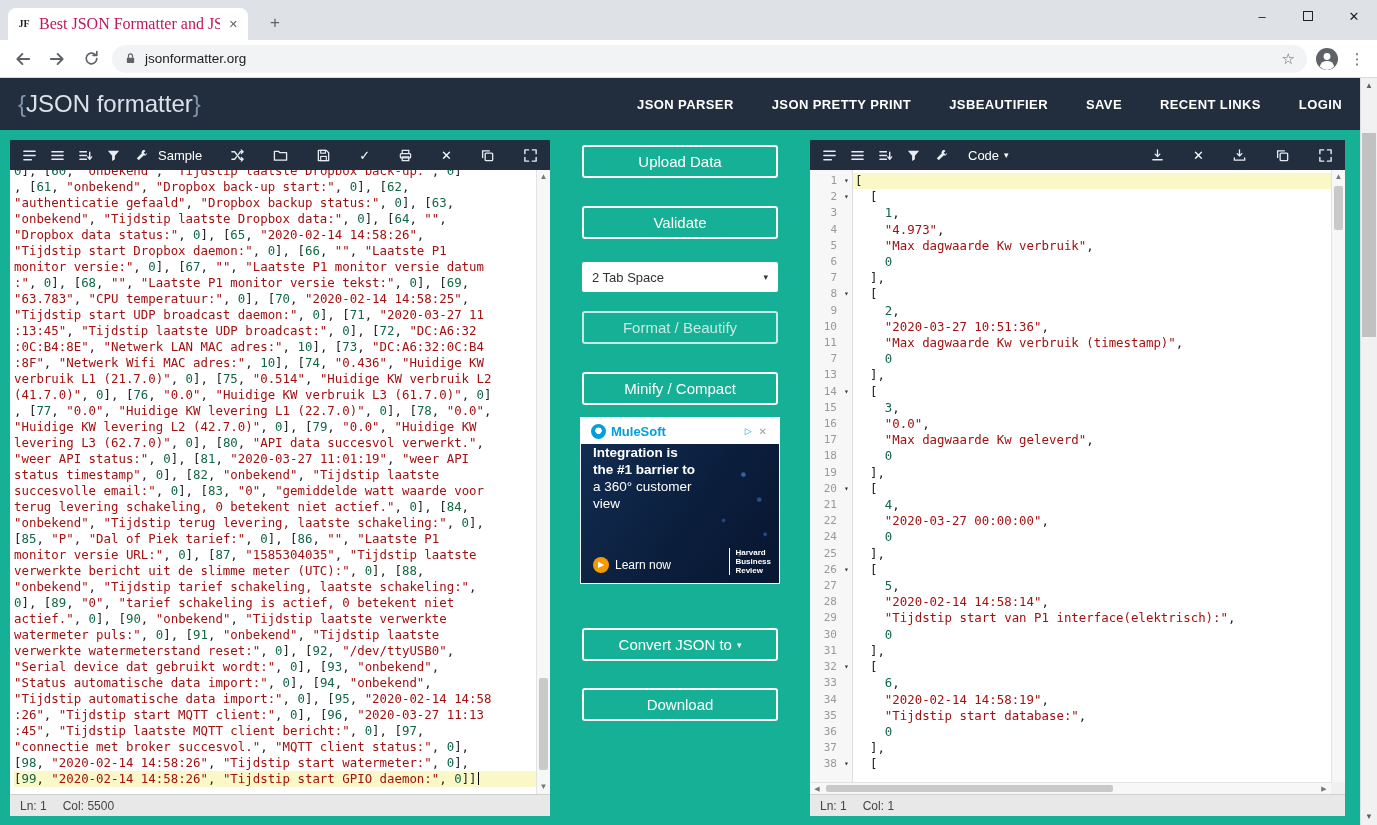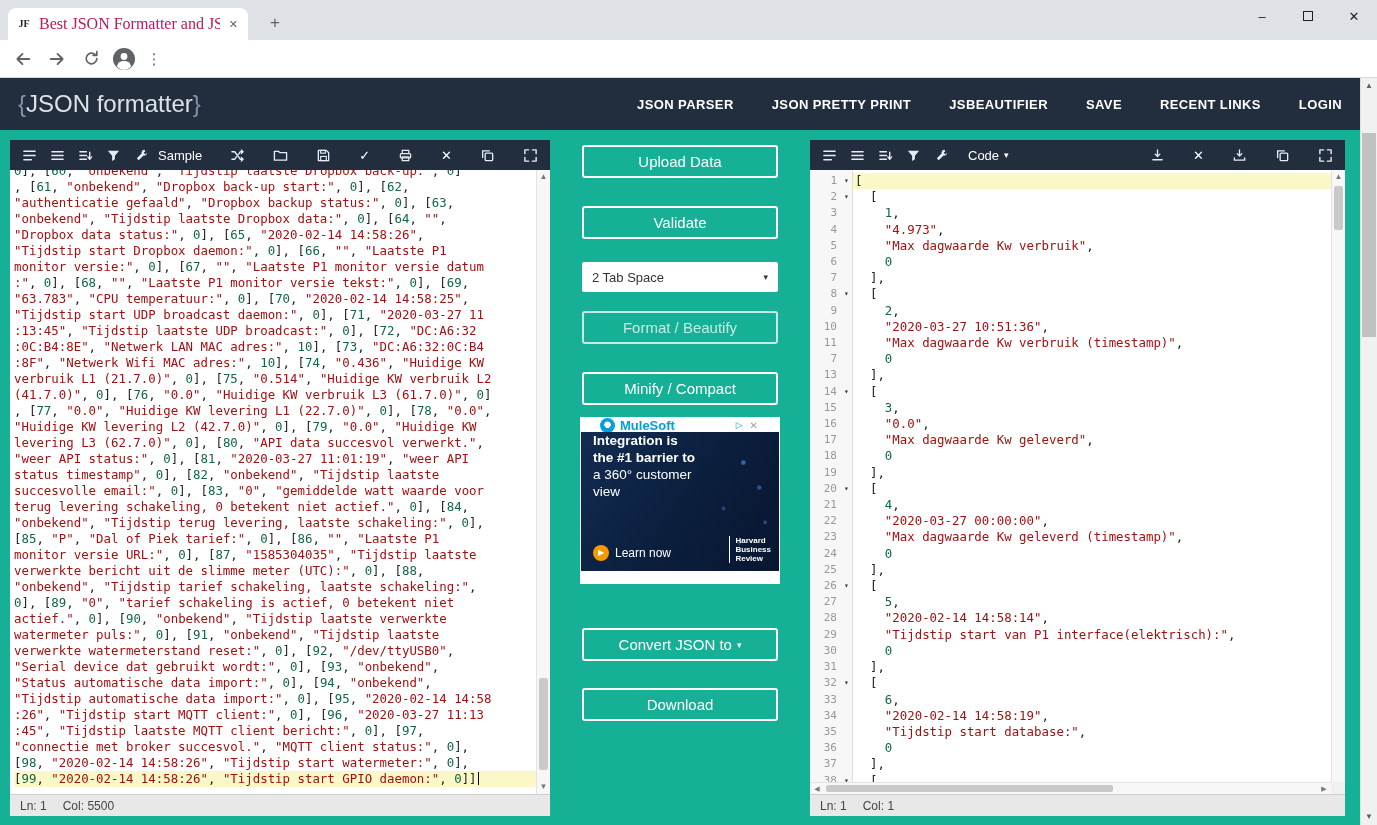--- a/index.html
+++ b/index.html
@@ -80,21 +80,21 @@
   
   .middle { position:absolute; left:550px; top:0; width:260px; height:695px; }
   .btn-ghost { position:absolute; left:32px; width:196px; height:33px; border:2px solid #fff; border-radius:3px; color:#fff; font-size:15px; display:flex; align-items:center; justify-content:center; gap:5px; cursor:pointer; background:transparent; }
   .btn-upload { top:15px; } .btn-validate { top:76px; } .btn-format { top:181px; opacity:.75; }
   .btn-minify { top:242px; } .btn-convert { top:498px; } .btn-download { top:558px; }
   .select { position:absolute; left:32px; top:132px; width:196px; height:30px; background:#fff; border-radius:2px; color:#333; font-size:13px; display:flex; align-items:center; justify-content:space-between; padding:0 10px; cursor:pointer; }
   .select .caret { color:#333; }
 
   
   .ad { position:absolute; left:30px; top:287px; width:200px; height:167px; border:1px solid #fff; background:#fff; }
-  .ad-top { height:14px; background:#fff; display:flex; align-items:center; padding:0 19px; gap:5px; }
+  .ad-top { height:26px; background:#fff; display:flex; align-items:center; padding:0 10px; gap:5px; }
   .ms-ball { width:15px; height:15px; border-radius:50%; background:radial-gradient(circle at 50% 45%, #fff 0 3px, #00a0df 3.5px); flex:0 0 auto; }
   .ms-name { color:#00a0df; font-size:13px; font-weight:bold; flex:1; }
   .ad-choices { color:#00aecd; font-size:9px; cursor:pointer; }
   .ad-close { color:#9aa0a6; font-size:10px; cursor:pointer; padding:0 2px; }
   .ad-body { position:relative; height:139px; color:#fff; padding:0 0 0 12px;
     background:
       radial-gradient(circle at 82% 22%, rgba(90,160,255,.55) 1.5px, transparent 3px),
       radial-gradient(circle at 90% 40%, rgba(90,160,255,.4) 1.5px, transparent 3px),
       radial-gradient(circle at 72% 55%, rgba(90,160,255,.35) 1px, transparent 2.5px),
       radial-gradient(circle at 93% 65%, rgba(90,160,255,.4) 1px, transparent 2.5px),
@@ -145,20 +145,30 @@
       <svg width="18" height="18" viewBox="0 0 16 16">
           <path d="M2.5 8H13M8.5 3.5 13 8l-4.5 4.5" stroke="currentColor" stroke-width="1.7" fill="none" stroke-linecap="round" stroke-linejoin="round"></path>
         </svg>
     </span>
     <span class="nav-icon">
       <svg width="17" height="17" viewBox="0 0 16 16">
           <path d="M13 8a5 5 0 1 1-1.5-3.6" stroke="currentColor" stroke-width="1.6" fill="none" stroke-linecap="round"></path>
           <path d="M13 1.5V5h-3.5" stroke="currentColor" stroke-width="1.6" fill="none" stroke-linecap="round" stroke-linejoin="round"></path>
         </svg>
     </span>
+    <div class="omnibox">
+      <span>
+        <svg width="13" height="13" viewBox="0 0 16 16">
+            <rect x="3.5" y="7" width="9" height="6.5" rx="1" fill="#5f6368"></rect>
+            <path d="M5.5 7V4.8a2.5 2.5 0 0 1 5 0V7" stroke="#5f6368" stroke-width="1.5" fill="none"></path>
+          </svg>
+      </span>
+      <span class="url-text">jsonformatter.org</span>
+      <span class="star">☆</span>
+    </div>
     <span class="avatar">
       <svg width="24" height="24" viewBox="0 0 24 24">
           <circle cx="12" cy="12" r="11" fill="#5f6368"></circle>
           <circle cx="12" cy="9.5" r="3.4" fill="#fff"></circle>
           <path d="M4.8 19.5a7.5 7.5 0 0 1 14.4 0A11 11 0 0 1 12 23a11 11 0 0 1-7.2-3.5z" fill="#fff"></path>
         </svg>
     </span>
     <span class="dots">⋮</span>
   </div>
 
@@ -510,25 +520,20 @@
               <div class="gut">21</div>
               <div class="fold"></div>
               <div class="txt">    <span class="tok-num">4</span>,</div>
             </div>
             <div class="cm-line">
               <div class="gut">22</div>
               <div class="fold"></div>
               <div class="txt">    <span class="tok-str">"2020-03-27 00:00:00"</span>,</div>
             </div>
             <div class="cm-line">
-              <div class="gut">23</div>
-              <div class="fold"></div>
-              <div class="txt">    <span class="tok-str">"Max dagwaarde Kw geleverd (timestamp)"</span>,</div>
-            </div>
-            <div class="cm-line">
               <div class="gut">24</div>
               <div class="fold"></div>
               <div class="txt">    <span class="tok-num">0</span></div>
             </div>
             <div class="cm-line">
               <div class="gut">25</div>
               <div class="fold"></div>
               <div class="txt">  ],</div>
             </div>
             <div class="cm-line">

